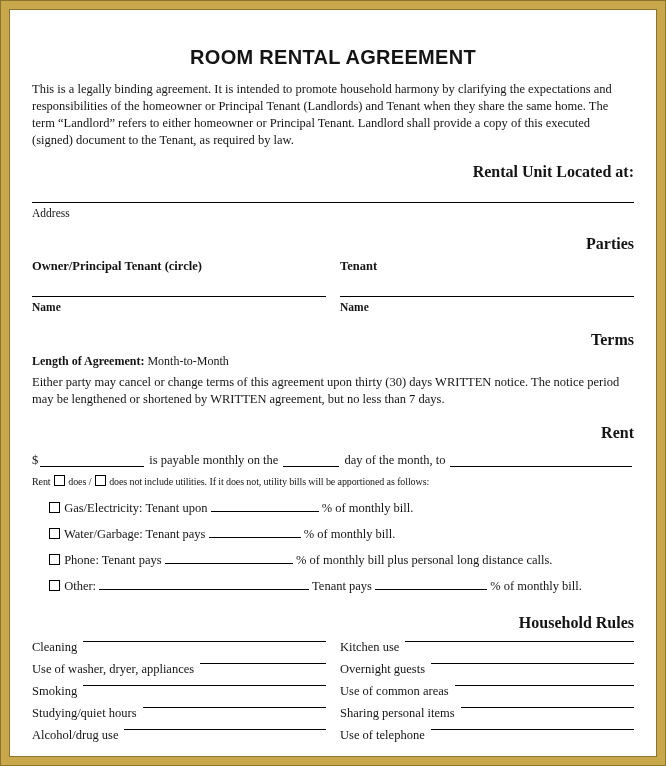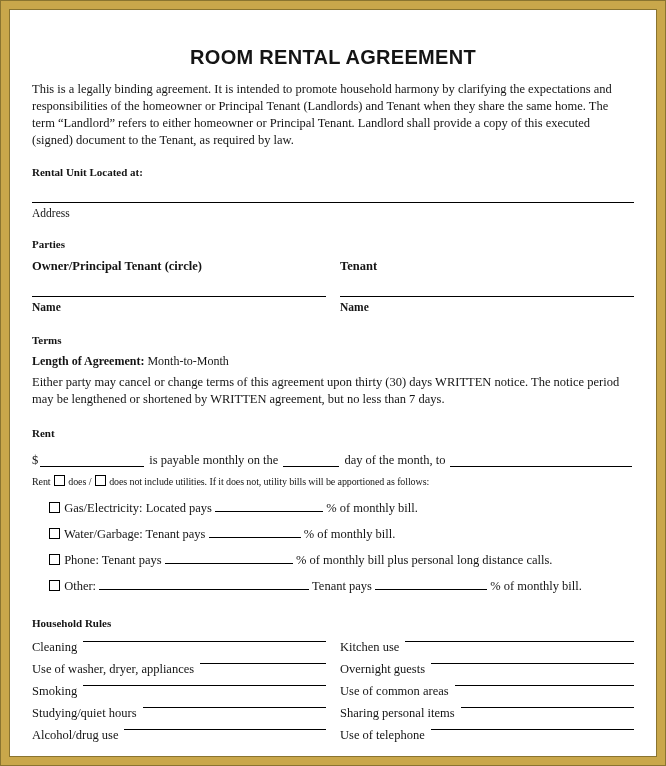--- a/index.html
+++ b/index.html
@@ -22,21 +22,21 @@
   .inner { padding: 10px 22px 0 22px; }
 
   .doc-title {
     font-family: "Liberation Sans", sans-serif;
     font-size: 20px; font-weight: 700;
     text-align: center; letter-spacing: .3px;
     margin: 26px 0 12px 0;
   }
   .para { font-size: 12.5px; line-height: 17px; margin: 0; }
 
-  .sec-h { font-size: 11px; font-weight: 700; line-height: 20px; margin: 0; }
+  .sec-h { font-size: 16px; font-weight: 700; line-height: 20px; margin: 0; text-align: right; }
   .rental-h  { margin-top: 13px; }
   .parties-h { margin-top: 13px; }
   .terms-h   { margin-top: 15px; }
   .rent-h    { margin-top: 15px; }
   .hh-h      { margin-top: 19px; }
 
   .addr-line { margin-top: 20px; border-bottom: 1.6px solid #000; height: 0; }
   .mini { font-size: 11.5px; line-height: 15px; margin-top: 3px; }
 
   .two-col { display: flex; gap: 14px; font-weight: bold; }
@@ -124,21 +124,21 @@
         <span>Rent</span>
         <span class="cb"></span>
         <span>does</span>
         <span>/</span>
         <span class="cb"></span>
         <span>does not include utilities.  If it does not, utility bills will be apportioned as follows:</span>
       </div>
 
       <div class="rent-item">
         <span class="cb"></span>
-        <span>Gas/Electricity: Located pays</span>
+        <span>Gas/Electricity: Tenant upon</span>
         <span class="bl w112"></span>
         <span>% of monthly bill.</span>
       </div>
 
       <div class="rent-item">
         <span class="cb"></span>
         <span>Water/Garbage: Tenant pays</span>
         <span class="bl w95"></span>
         <span>% of monthly bill.</span>
       </div>

